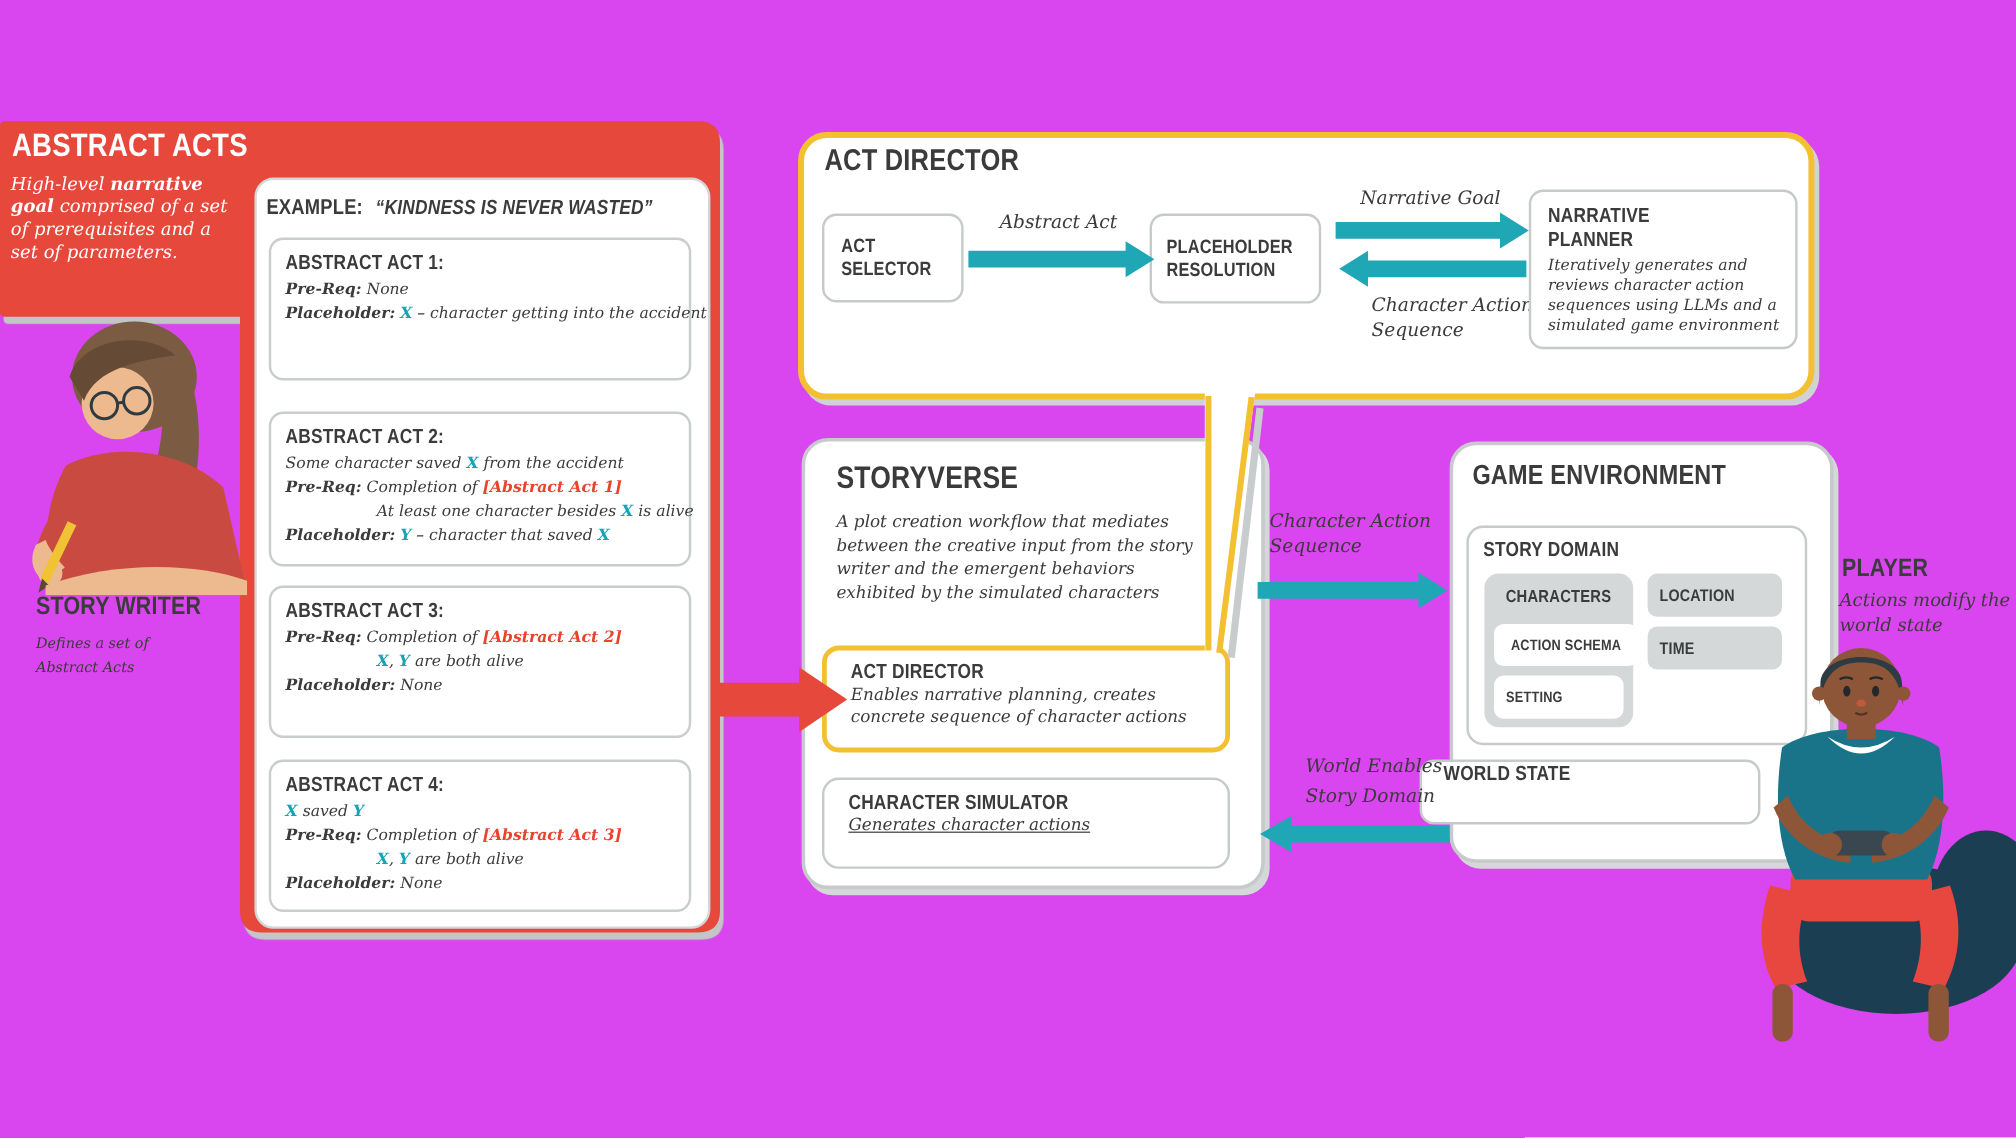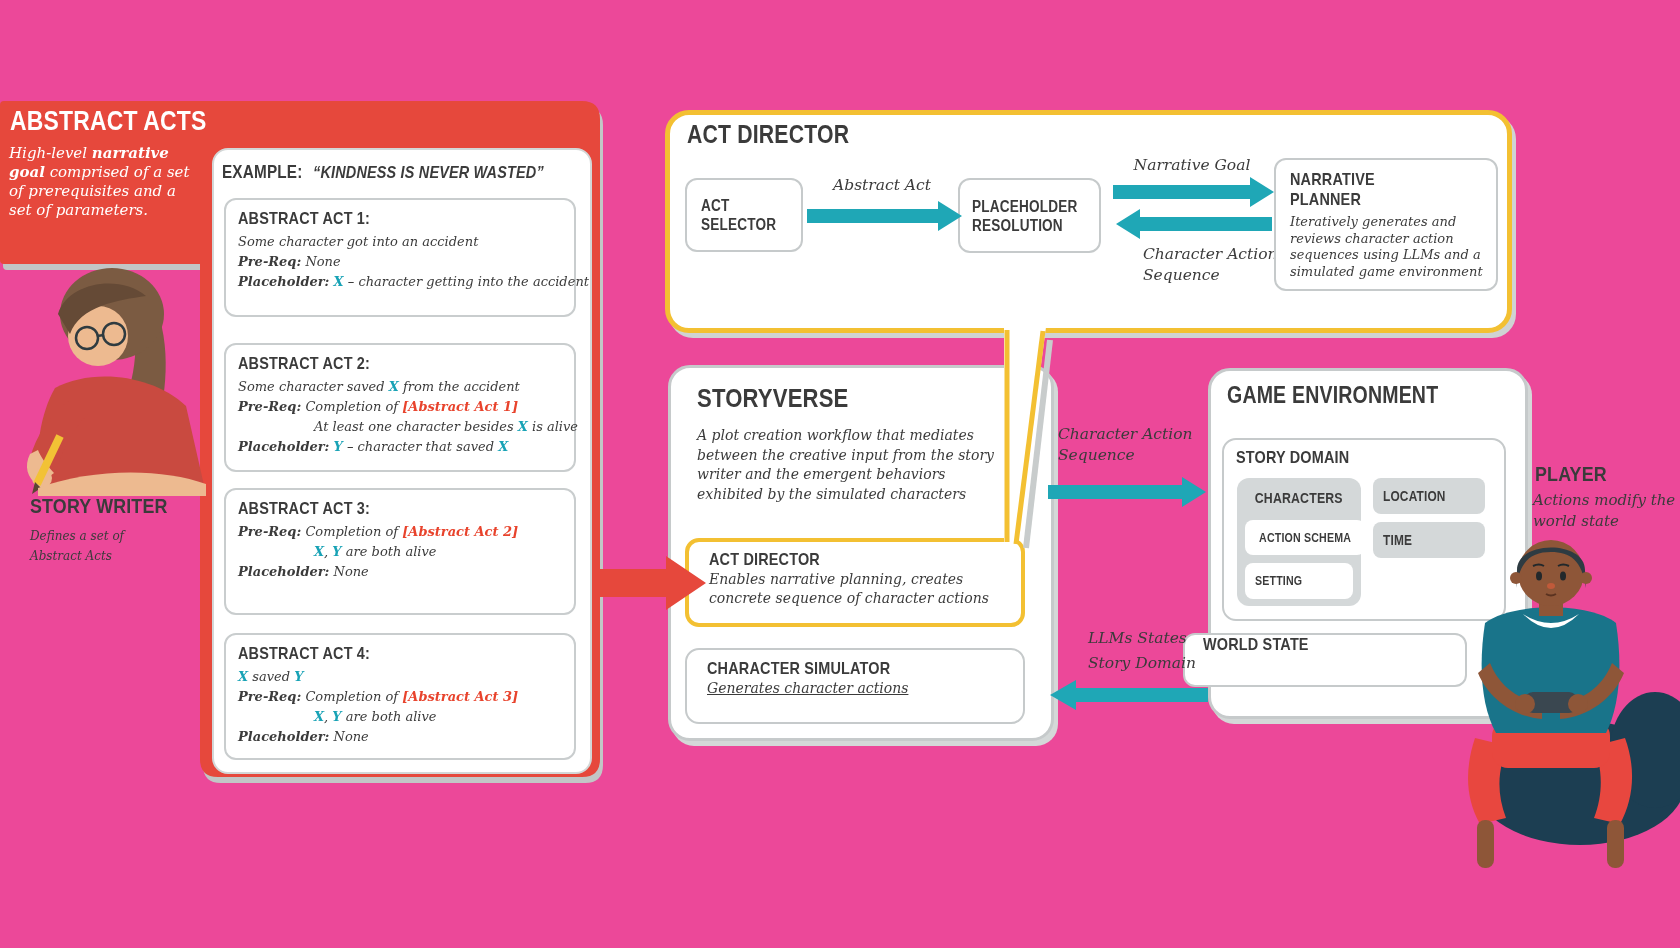--- a/index.html
+++ b/index.html
@@ -1,16 +1,16 @@
 <!DOCTYPE html>
 <html><head>
 <meta charset="utf-8">
 <style>
   html,body{margin:0;padding:0;background:#fff;}
-  #canvas{position:relative;width:1680px;height:948px;background:#ec4899;overflow:hidden;
+  #canvas{position:relative;width:1680px;height:948px;background:#d946ef;overflow:hidden;
           font-family:"Liberation Sans",sans-serif;color:#3B3B3B;}
   .abs{position:absolute;}
   .layer{position:absolute;left:0;top:0;pointer-events:none;}
   
   .cond{display:inline-block;transform:scaleX(.85);transform-origin:left center;white-space:nowrap;
         font-weight:700;color:#3B3B3B;letter-spacing:.2px;}
   .condb{display:block;transform:scaleX(.85);transform-origin:left top;
          font-weight:700;color:#3B3B3B;letter-spacing:.2px;}
   .condc{display:inline-block;transform:scaleX(.85);transform-origin:center center;white-space:nowrap;
          font-weight:700;color:#3B3B3B;letter-spacing:.2px;}
@@ -47,21 +47,20 @@
   <div class="abs it white" style="left:9px;top:144px;width:186px;font-size:15px;line-height:19px;color:#fff;"><span>High-level </span><span class="b">narrative goal</span><span> comprised of a set of prerequisites and a set of parameters.</span></div>
 
   <div class="panel" style="left:212px;top:148px;width:376px;height:622px;border:2px solid #D3D7D7;border-radius:16px;">
     <div style="position:absolute;left:8px;top:12px;display:flex;align-items:baseline;">
       <span class="cond" style="font-size:18px;">EXAMPLE:</span>
       <span class="cond itsans" style="font-size:17px;margin-left:-4px;">“KINDNESS IS NEVER WASTED”</span>
     </div>
     <div id="acts-container">
         <div class="act-box" style="top: 48px; height: 119px;">
           <div class="act-title"><span class="cond" style="font-size: 17px;">ABSTRACT ACT 1:</span></div>
-          <div class="act-line"><span>Some character got into an accident</span></div>
           <div class="act-line"><span class="b">Pre-Req:</span><span> None</span></div>
           <div class="act-line"><span class="b">Placeholder:</span><span> </span><span class="v">X</span><span> – character getting into the accident</span></div>
         </div>
         <div class="act-box" style="top: 193px; height: 129px;">
           <div class="act-title"><span class="cond" style="font-size: 17px;">ABSTRACT ACT 2:</span></div>
           <div class="act-line"><span>Some character saved </span><span class="v">X</span><span> from the accident</span></div>
           <div class="act-line"><span class="b">Pre-Req:</span><span>  Completion of </span><span class="r">[Abstract Act 1]</span></div>
           <div class="act-line ind"><span>At least one character besides </span><span class="v">X</span><span> is alive</span></div>
           <div class="act-line"><span class="b">Placeholder:</span><span>  </span><span class="v">Y</span><span> – character that saved </span><span class="v">X</span></div>
         </div>
@@ -169,21 +168,21 @@
   </div>
   <div class="graybox" style="left:1373px;top:522px;width:112px;height:36px;border-radius:8px;">
     <span class="cond" style="font-size:14px;margin-left:10px;">TIME</span>
   </div>
 
   <div class="panel gb" style="left:1183px;top:633px;width:280px;height:50px;border-radius:12px;display:flex;align-items:flex-start;">
     <span class="cond" style="font-size:17px;margin-left:18px;">WORLD STATE</span>
   </div>
 
   <div class="abs it" style="left:1058px;top:424px;width:140px;font-size:15.5px;line-height:21px;">Character Action Sequence</div>
-  <div class="abs it" style="left:1088px;top:629px;font-size:15.5px;">LLMs States</div>
+  <div class="abs it" style="left:1088px;top:629px;font-size:15.5px;">World Enables</div>
   <div class="abs it" style="left:1088px;top:654px;font-size:15.5px;">Story Domain</div>
 
   <div class="abs" style="left:1535px;top:462px;">
     <span class="cond" style="font-size:21px;">PLAYER</span>
   </div>
   <div class="abs it" style="left:1533px;top:490px;width:150px;font-size:15px;line-height:21px;">Actions modify the world state</div>
 
   <svg class="layer" width="1680" height="948" viewBox="0 0 1680 948">
     <g>
       <line x1="1050" y1="340" x2="1026" y2="548" stroke="#C8CCCC" stroke-width="6"></line>

